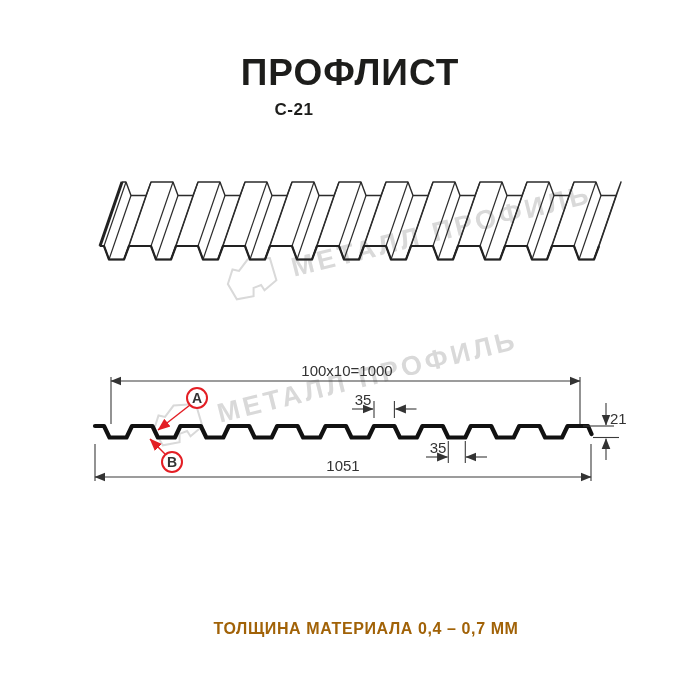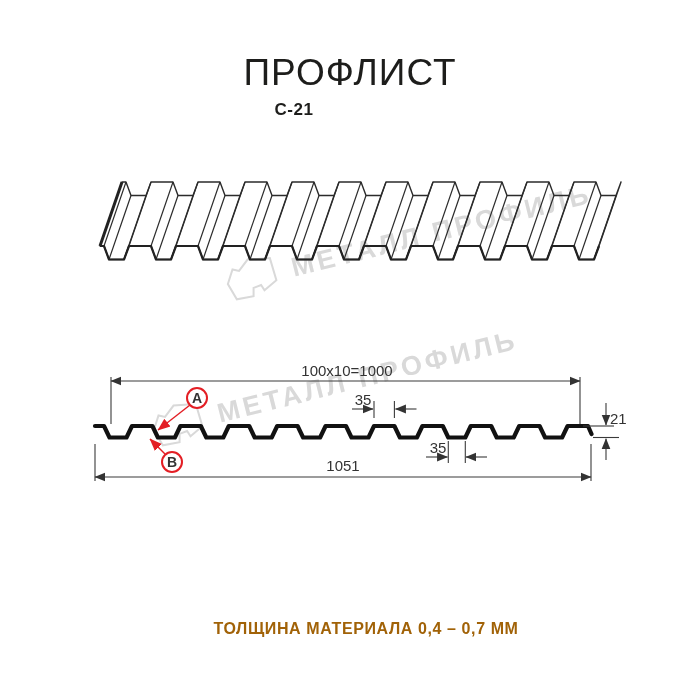--- a/index.html
+++ b/index.html
@@ -1,21 +1,21 @@
 <!DOCTYPE html>
 <html><head>
 <meta charset="utf-8">
 <style>
   html,body{margin:0;padding:0;}
   body{width:700px;height:700px;background:#ffffff;position:relative;overflow:hidden;
        font-family:"Liberation Sans", sans-serif;}
   .canvas{position:absolute;inset:0;}
 
   .title{position:absolute;top:52px;left:0;width:700px;text-align:center;
-         font-size:37px;font-weight:400;letter-spacing:1px;color:#1d1d1b;}
+         font-size:37px;font-weight:700;letter-spacing:1px;color:#1d1d1b;}
   .subtitle{position:absolute;top:100px;left:0;width:588px;text-align:center;
             font-size:17px;font-weight:700;letter-spacing:.5px;color:#1d1d1b;}
 
   .footer{position:absolute;top:620px;left:0;width:700px;text-align:center;
           font-size:16px;font-weight:700;letter-spacing:.6px;color:#a16207;padding-left:16px;}
 
   .wm{position:absolute;display:flex;align-items:center;gap:14px;
       transform:rotate(-14deg);transform-origin:left center;z-index:1;}
   .wm-text{font-size:27px;font-weight:700;letter-spacing:3.5px;color:#d9d9d9;white-space:nowrap;}
   .wm1{left:224px;top:262px;}

